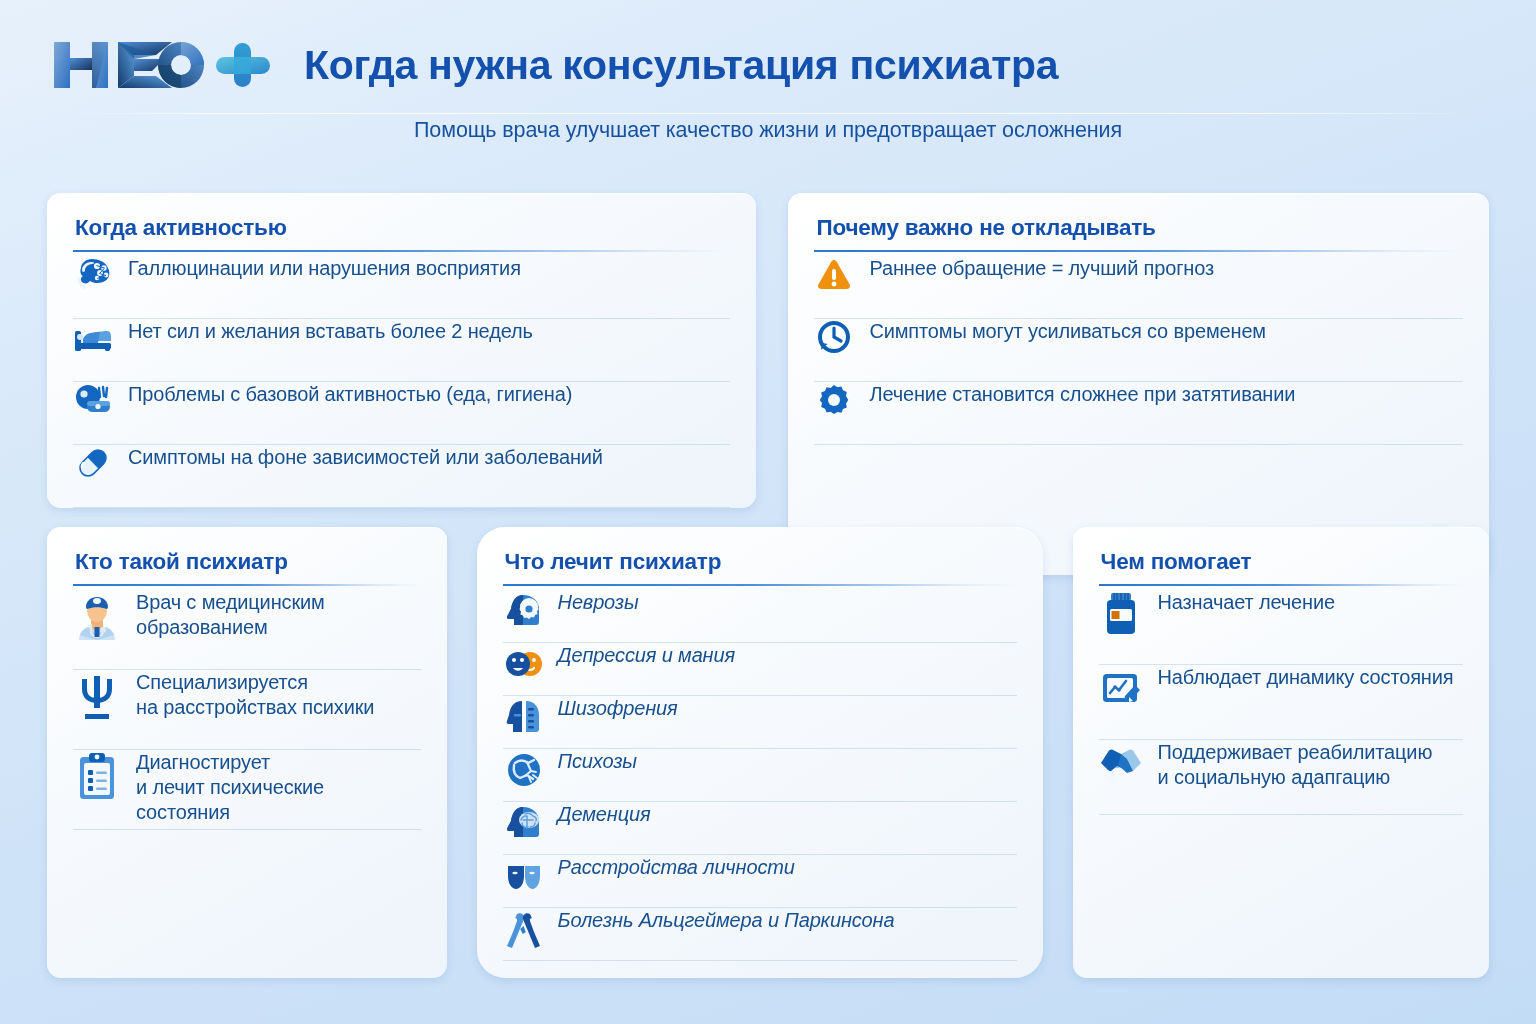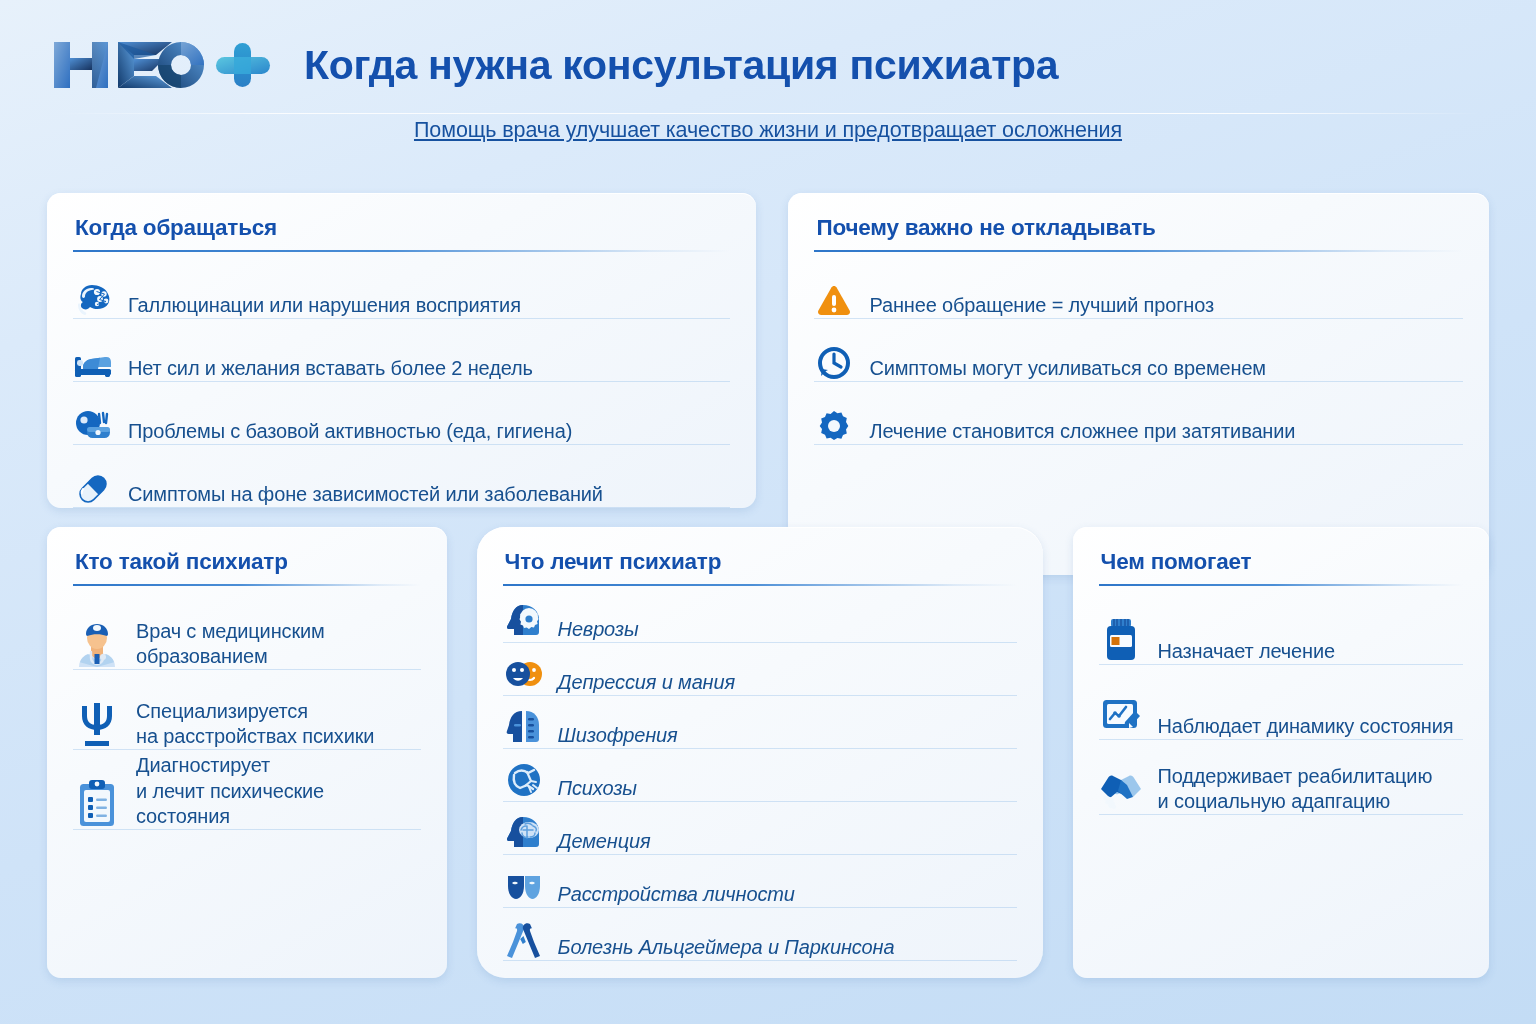--- a/index.html
+++ b/index.html
@@ -34,21 +34,20 @@
     left: 56px; right: 56px; top: 113px;
     height: 1px;
     background: linear-gradient(90deg, rgba(255,255,255,0), rgba(255,255,255,.85) 15%, rgba(255,255,255,.9) 85%, rgba(255,255,255,0));
   }
   .subtitle {
     text-align: center;
     font-size: 21.5px;
     color: #16519f;
     margin-top: 14px;
     letter-spacing: -0.1px;
-    text-decoration: underline;
   }
 
   
   .row1 {
     position: absolute;
     left: 47px; top: 193px;
     width: 1442px;
     display: flex;
     gap: 32px;
   }
@@ -87,21 +86,21 @@
     padding-left: 2px;
   }
   .title-rule {
     height: 2px;
     background: linear-gradient(90deg, #2e76c9 0%, #4b8ed6 48%, rgba(150,190,232,.25) 88%, rgba(150,190,232,0) 100%);
     margin-bottom: 4px;
   }
 
   .item {
     display: flex;
-    align-items: flex-end;
+    align-items: flex-start;
     gap: 15px;
     border-bottom: 1px solid rgba(160,198,236,.45);
     min-height: 63px;
   }
   .item:last-child { border-bottom: 1px solid rgba(160,198,236,.45); }
   .ico { flex: 0 0 auto; display: flex; align-items: center; justify-content: center; }
   .ico svg { display: block; }
   .item-text {
     font-size: 20px;
     color: #17508f;
@@ -166,21 +165,21 @@
     </svg>
   </div>
   <h1 class="page-title">Когда нужна консультация психиатра</h1>
 </div>
 <div class="header-rule"></div>
 <div class="subtitle">Помощь врача улучшает качество жизни и предотвращает осложнения</div>
 
 <div class="row1">
 
   <section class="card c-w1 card-h1">
-    <div class="card-title">Когда обращаться</div>
+    <div class="card-title">Когда активностью</div>
     <div class="title-rule"></div>
 
     <div class="item">
       <span class="ico">
         <svg width="40" height="36" viewBox="0 0 40 36">
           <path d="M8 12c0-5 5-9 11-9s14 3 16 9c3 5 1 12-5 14-5 2-10 1-13-1-2 3-6 3-8 1-2-2-1-5 1-6-3-1-3-6-2-8z" fill="#1467c0"></path>
           <path d="M9 14c0-4 4-8 9-8 2 0 3 .4 3 1 0 .6-1 .9-2 .9-4 .3-7 3-7 6.4 0 1-.7 1.6-1.6 1.6S9 15 9 14z" fill="#eaf4fd"></path>
           <path d="M7 22c0 4 3 7 5 8 1 .4 1.6 1.4 1.1 2.2-.4.8-1.6.9-2.4.4C8 31.2 5 28 5 23c0-1 .5-1.7 1.1-1.7.5 0 .9.6.9 1.7z" fill="#eaf4fd"></path>
           <g fill="#f2f8fd">
             <circle cx="24" cy="10" r="3.1"></circle>

